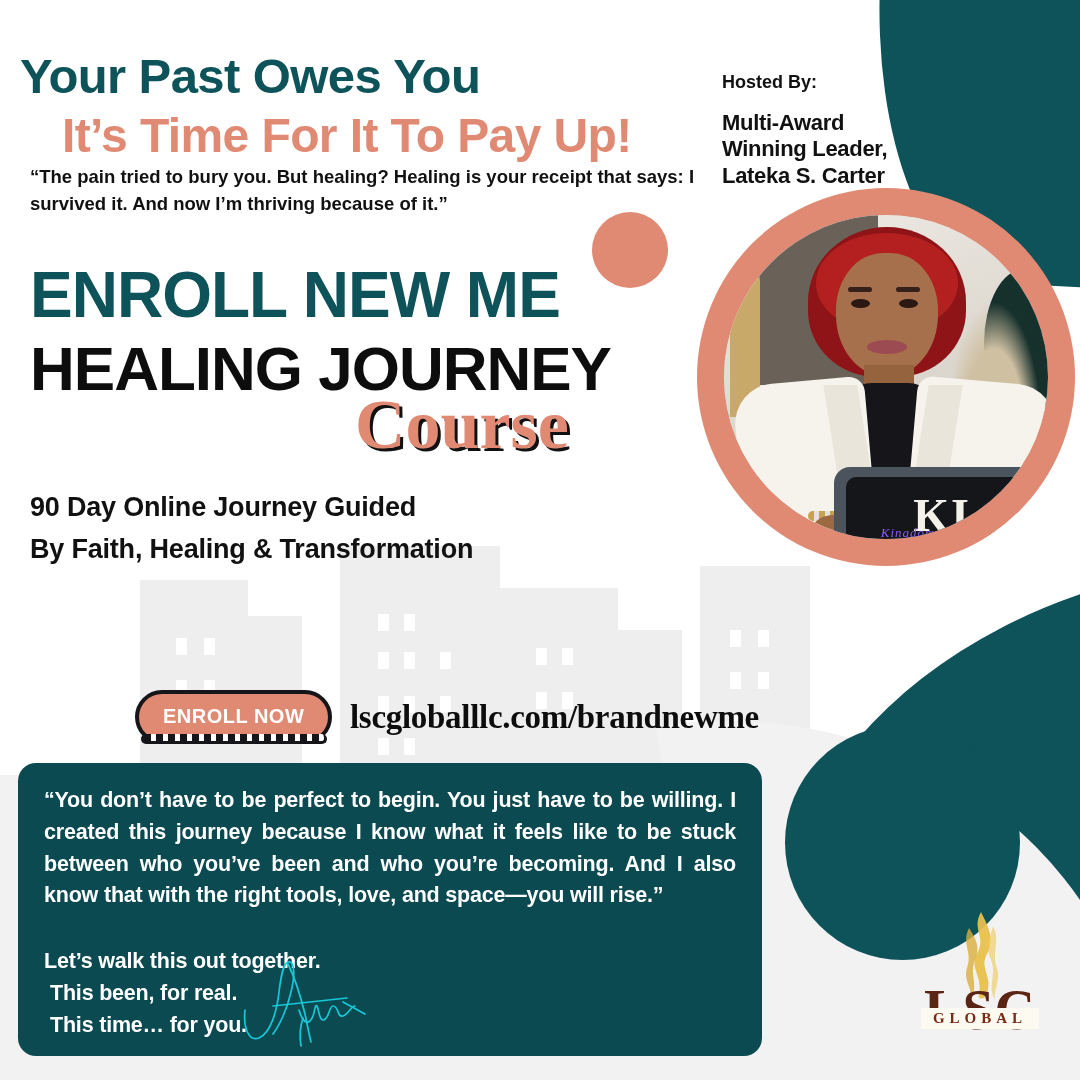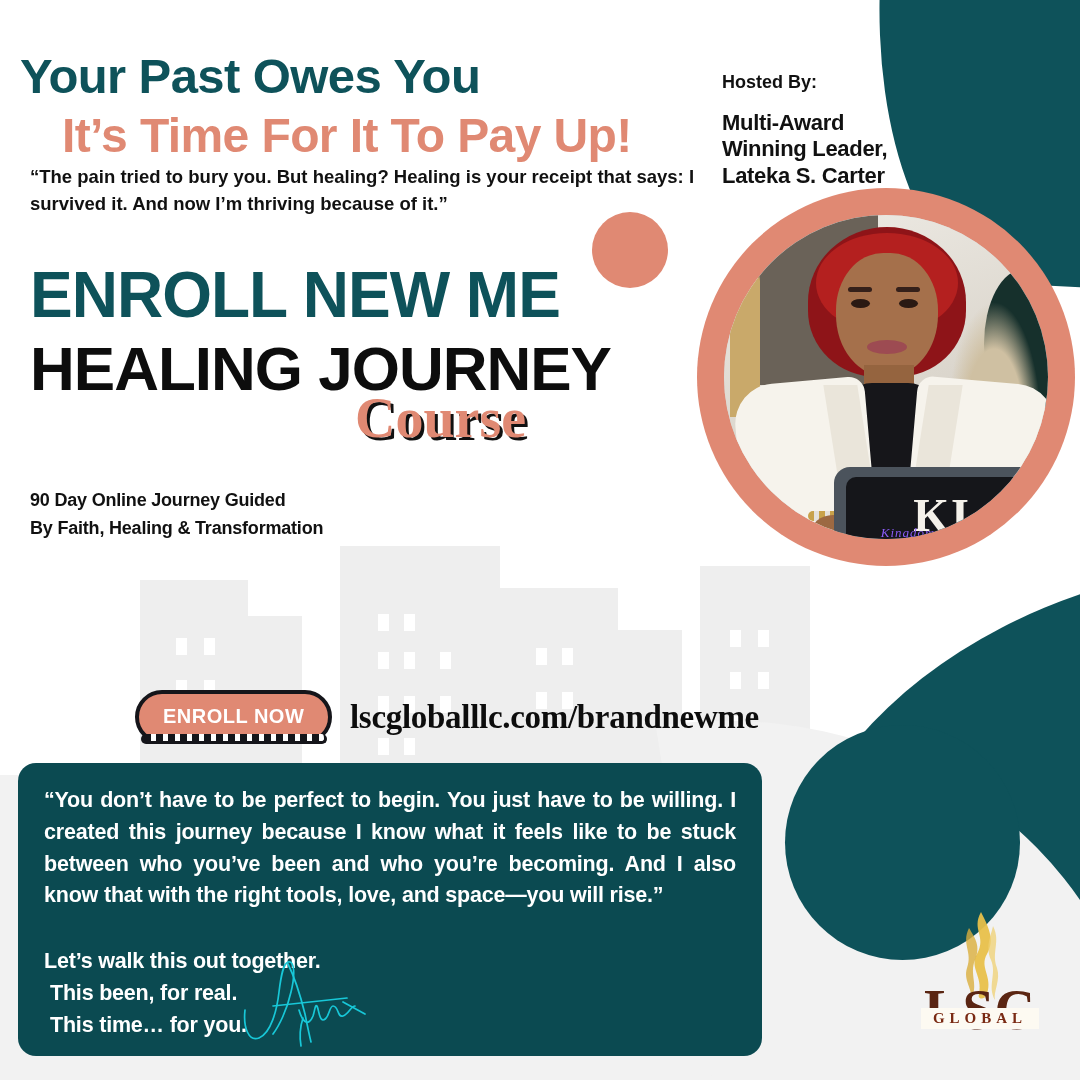--- a/index.html
+++ b/index.html
@@ -84,24 +84,24 @@
   .t2{position:absolute;left:30px;top:112px;font-size:48px;font-weight:700;color:#e08973;letter-spacing:-.6px;line-height:1;margin-left:32px;}
   .quote-top{position:absolute;left:30px;top:163px;width:665px;font-size:18.5px;font-weight:700;color:#111;line-height:1.48;}
 
   .hosted{position:absolute;left:722px;top:72px;width:200px;}
   .hosted .hb{font-size:18px;font-weight:700;color:#111;line-height:1.2;margin-bottom:16px;}
   .hosted .hn{font-size:22px;font-weight:700;color:#111;line-height:1.22;letter-spacing:-.3px;}
 
   .big1{position:absolute;left:30px;top:263px;font-size:64px;font-weight:700;color:#0e525a;letter-spacing:-1px;line-height:1;}
   .big2{position:absolute;left:30px;top:338px;font-size:62px;font-weight:700;color:#0d0d0d;letter-spacing:-1px;line-height:1;}
   .script{position:absolute;left:355px;top:390px;font-family:"Liberation Serif", serif;
-    font-size:56px;font-weight:700;color:#e08973;line-height:1;
+    font-size:70px;font-weight:700;color:#e08973;line-height:1;
     text-shadow:3px 3px 0 #111;}
 
-  .sub{position:absolute;left:30px;top:487px;font-size:18px;font-weight:700;color:#111;line-height:1.55;letter-spacing:-.2px;}
+  .sub{position:absolute;left:30px;top:487px;font-size:27px;font-weight:700;color:#111;line-height:1.55;letter-spacing:-.2px;}
 
   .pill{position:absolute;left:22px;top:606px;background:#0e525a;color:#fff;
     border-radius:34px;padding:12px 30px 14px 30px;font-size:31px;font-weight:700;letter-spacing:-.3px;}
 
   .cta-wrap{position:absolute;left:135px;top:690px;}
   .cta{position:relative;display:inline-block;background:#e08973;color:#fff;
     border:4px solid #15151a;border-radius:30px;padding:11px 24px 12px 24px;
     font-size:20px;font-weight:700;letter-spacing:.5px;}
   .cta-shadow{position:absolute;left:6px;top:44px;width:186px;height:10px;border-radius:6px;
     background:repeating-linear-gradient(90deg,#15151a 0 7px,#ffffff 7px 12px);

